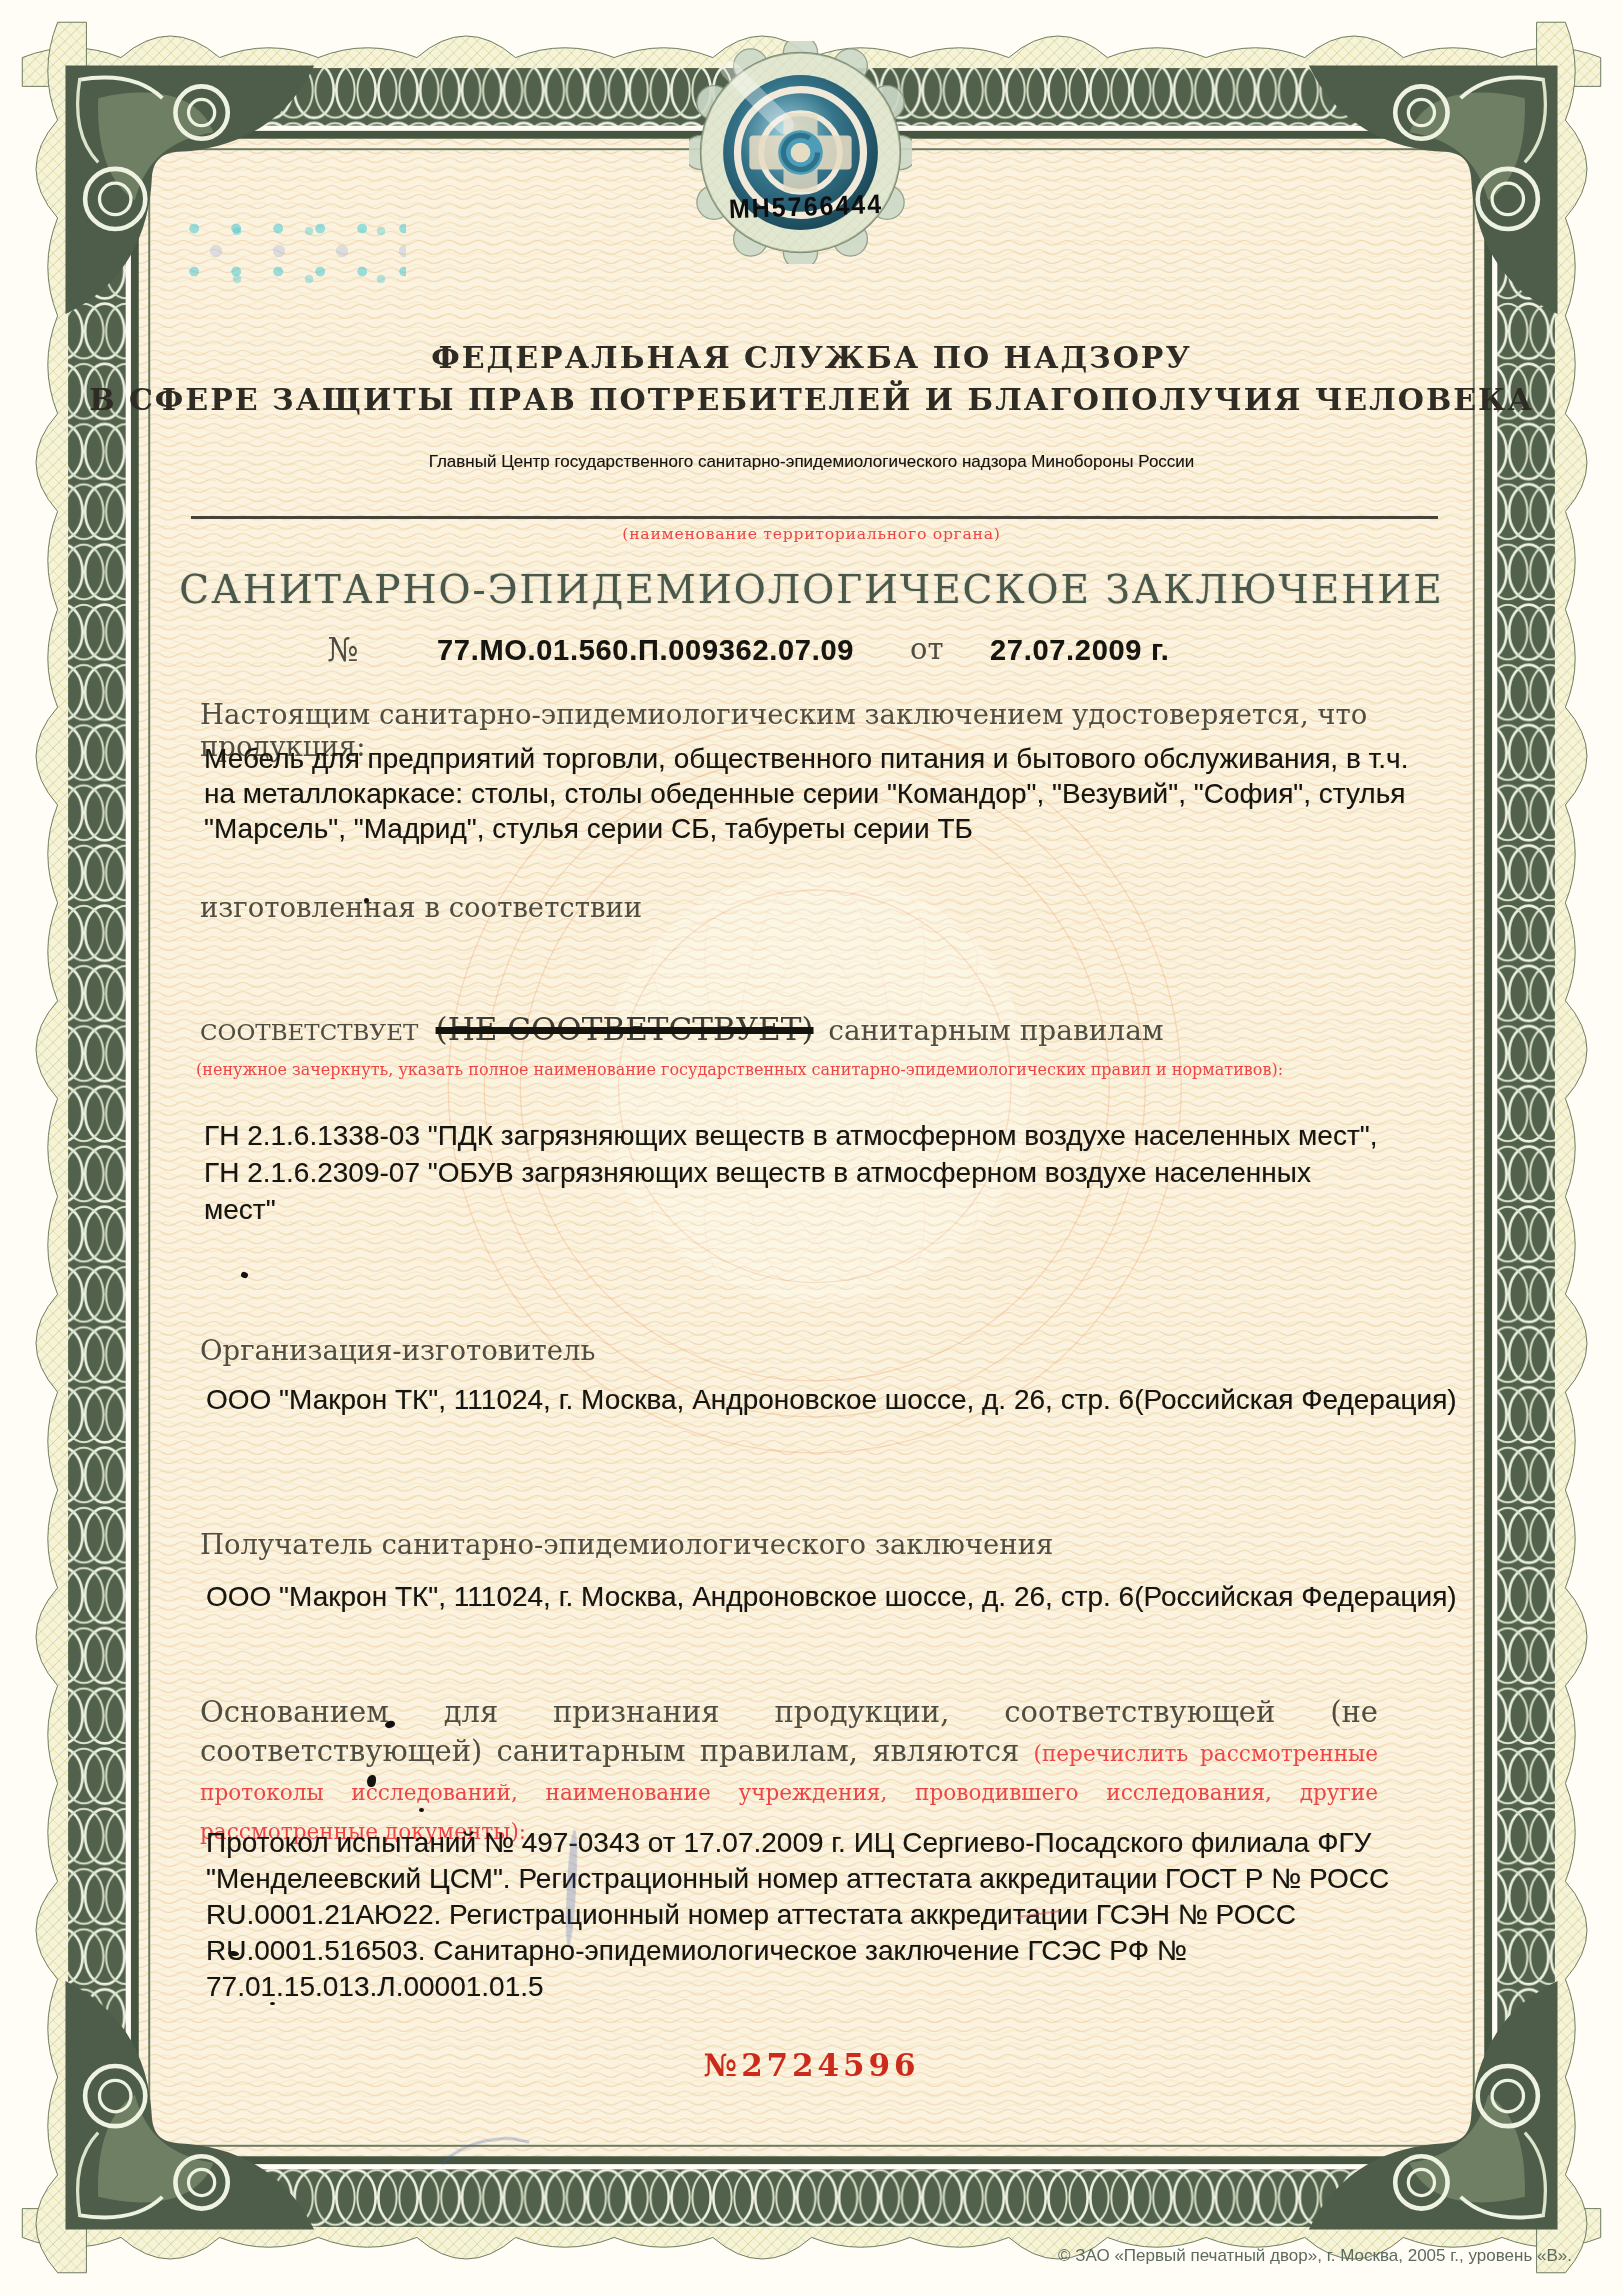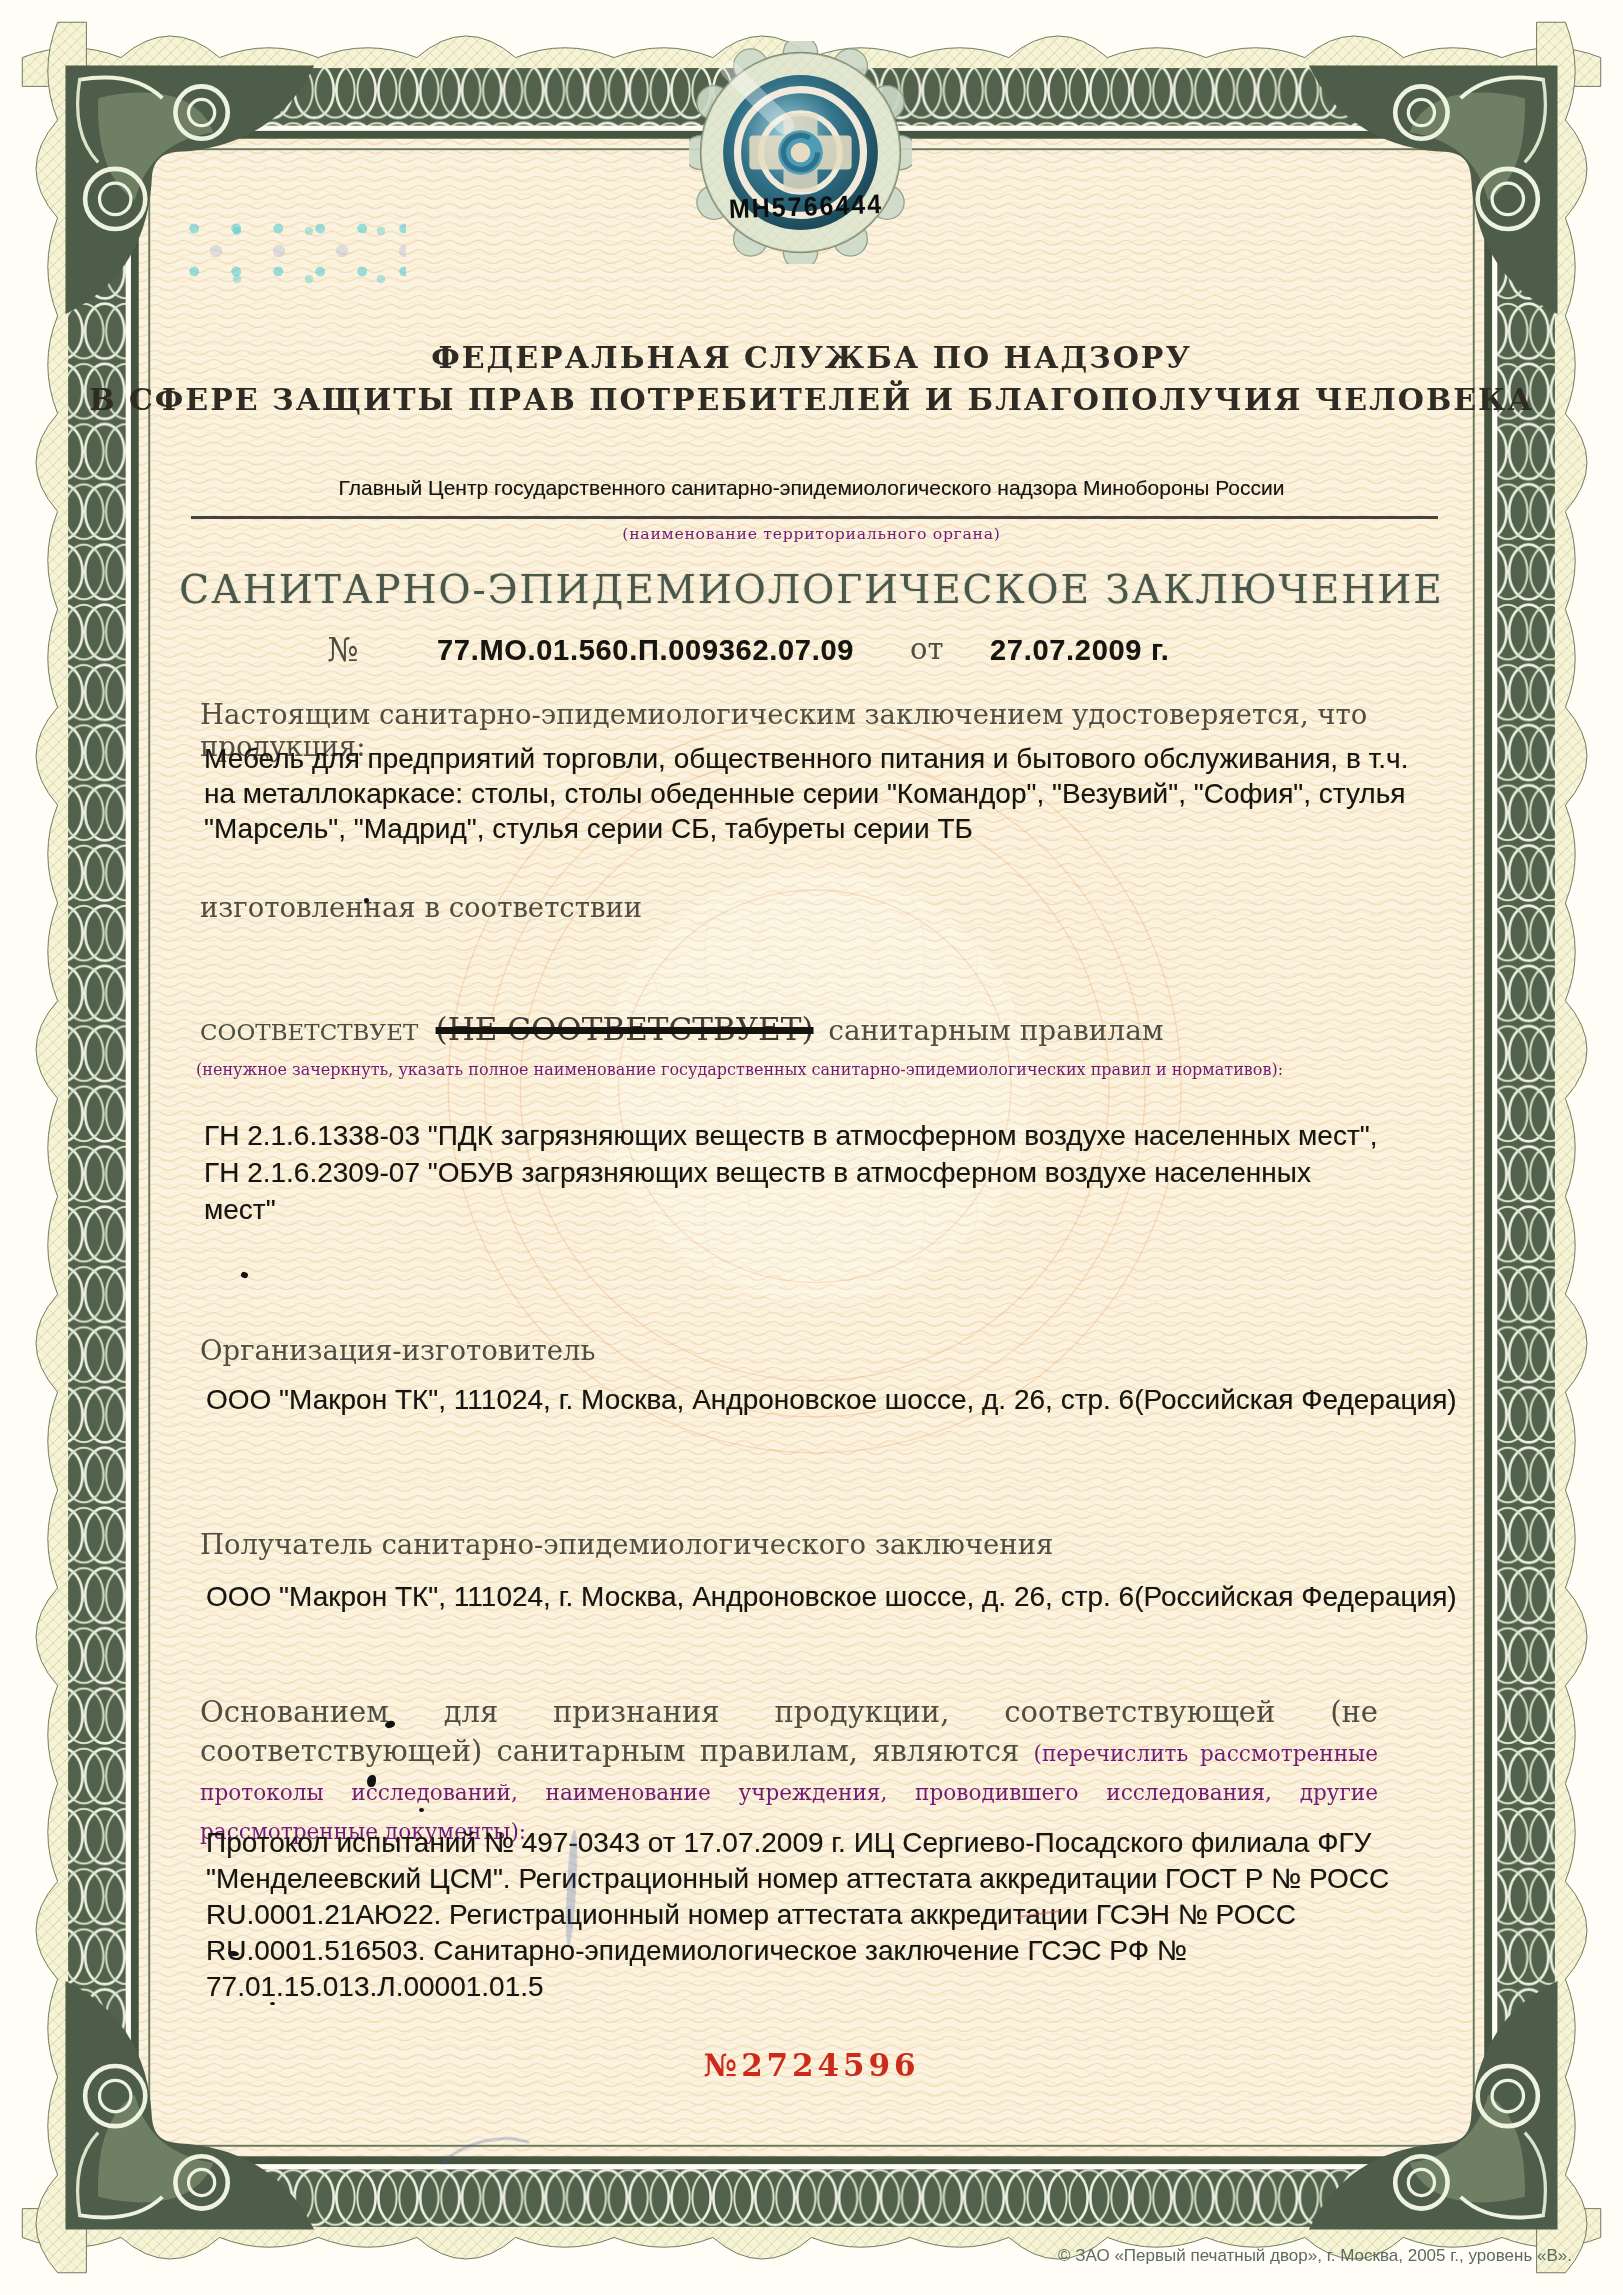--- a/index.html
+++ b/index.html
@@ -6,21 +6,21 @@
   .page{position:relative;width:1623px;height:2295px;background:#fffdf6;overflow:hidden;
         font-family:"Liberation Sans",sans-serif;}
   .abs{position:absolute;}
   .center{left:0;right:0;text-align:center;}
   .serif{font-family:"DejaVu Serif",serif;color:#4f4d41;}
   .sansval{font-family:"Liberation Sans",sans-serif;color:#17150f;text-shadow:0 0 0.7px rgba(20,18,10,.4);}
   .hdr{font-family:"DejaVu Serif",serif;font-weight:bold;color:#2e2b24;letter-spacing:2px;white-space:nowrap;}
   .title{font-family:"DejaVu Serif",serif;color:#49584b;font-size:39px;letter-spacing:2px;white-space:nowrap;
          text-shadow:0 0 1.3px rgba(73,88,75,.5);}
   .rule{position:absolute;left:191px;width:1247px;height:2.6px;background:#45423a;}
-  .capt{font-family:"DejaVu Serif",serif;color:#701a75;}
+  .capt{font-family:"DejaVu Serif",serif;color:#ef4444;}
   .lbl{font-size:27.5px;}
   .val{font-size:28px;line-height:35px;}
   .strike{text-decoration:line-through;text-decoration-thickness:6.5px;text-decoration-color:#15130e;}
   .rednum{font-family:"DejaVu Serif",serif;font-weight:bold;color:#cc2a1b;font-size:31px;letter-spacing:3.9px;}
   .printer{color:#5c6b5c;font-size:17px;}
   .serial{font-weight:bold;color:#0d0d0d;font-size:25px;letter-spacing:2px;transform:rotate(-2deg) scaleY(1.08);}
   .holostrip{background:linear-gradient(100deg,#f4ecf0,#eae6f3 60%,#f2ecef);
     background-image:
       radial-gradient(circle at 9.2px 10.5px, rgba(44,194,214,.55) 4.6px, rgba(44,194,214,0) 5.2px),
       radial-gradient(circle at 31px 33px, rgba(120,150,220,.28) 5.9px, rgba(120,150,220,0) 6.5px),
@@ -137,21 +137,21 @@
       <path d="M196,170 a26,26 0 1 1 -12,-22" fill="none" stroke="#2e718a" stroke-width="8"></path>
       <path d="M62,44 L146,128" stroke="#ffffff" stroke-width="28" opacity="0.35" stroke-linecap="round"></path>
     </g>
   </svg>
   <div class="abs serial" style="left:708px;top:192px;width:196px;text-align:center;">МН5766444</div>
 
   <div class="abs holostrip" style="left:185px;top:218px;width:221px;height:81px;"></div>
 
   <div class="abs center hdr" style="top:340px;font-size:30px;">ФЕДЕРАЛЬНАЯ СЛУЖБА ПО НАДЗОРУ</div>
   <div class="abs center hdr" style="top:382px;font-size:30px;">В СФЕРЕ ЗАЩИТЫ ПРАВ ПОТРЕБИТЕЛЕЙ И БЛАГОПОЛУЧИЯ ЧЕЛОВЕКА</div>
-  <div class="abs center sansval" style="top:476px;font-size:21px;">Главный Центр государственного санитарно-эпидемиологического надзора Минобороны России</div>
+  <div class="abs center sansval" style="top:452px;font-size:17px;">Главный Центр государственного санитарно-эпидемиологического надзора Минобороны России</div>
   <div class="rule" style="top:516px;"></div>
   <div class="abs center capt" style="top:524px;font-size:15.7px;letter-spacing:0.7px;">(наименование территориального органа)</div>
 
   <div class="abs center title" style="top:567px;">САНИТАРНО-ЭПИДЕМИОЛОГИЧЕСКОЕ ЗАКЛЮЧЕНИЕ</div>
   <div class="abs serif" style="left:327px;top:630px;font-size:33px;">№</div>
   <div class="abs sansval" style="left:437px;top:634px;font-size:29px;font-weight:bold;letter-spacing:0.7px;">77.МО.01.560.П.009362.07.09</div>
   <div class="abs serif" style="left:910px;top:632px;font-size:29px;">от</div>
   <div class="abs sansval" style="left:990px;top:634px;font-size:29px;font-weight:bold;letter-spacing:0.7px;">27.07.2009 г.</div>
 
   <div class="abs serif lbl" style="left:200px;top:698px;width:1244px;">Настоящим санитарно-эпидемиологическим заключением удостоверяется, что продукция:</div>

